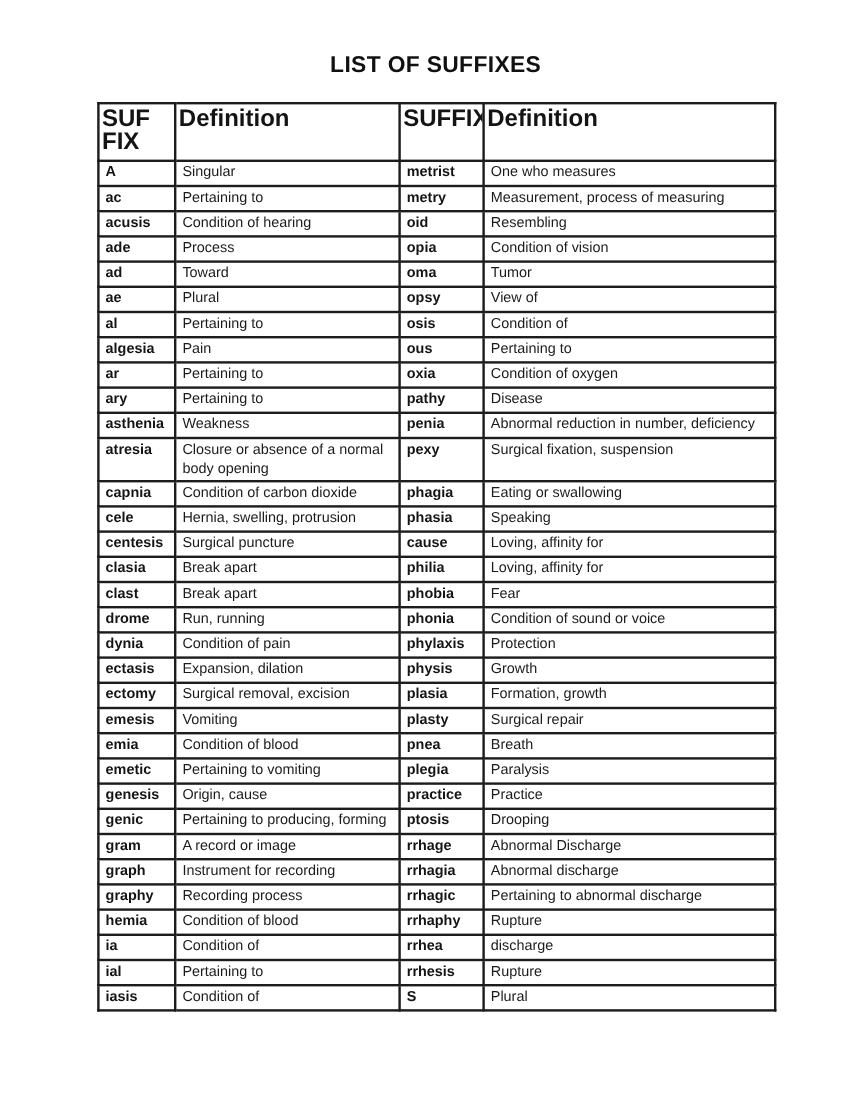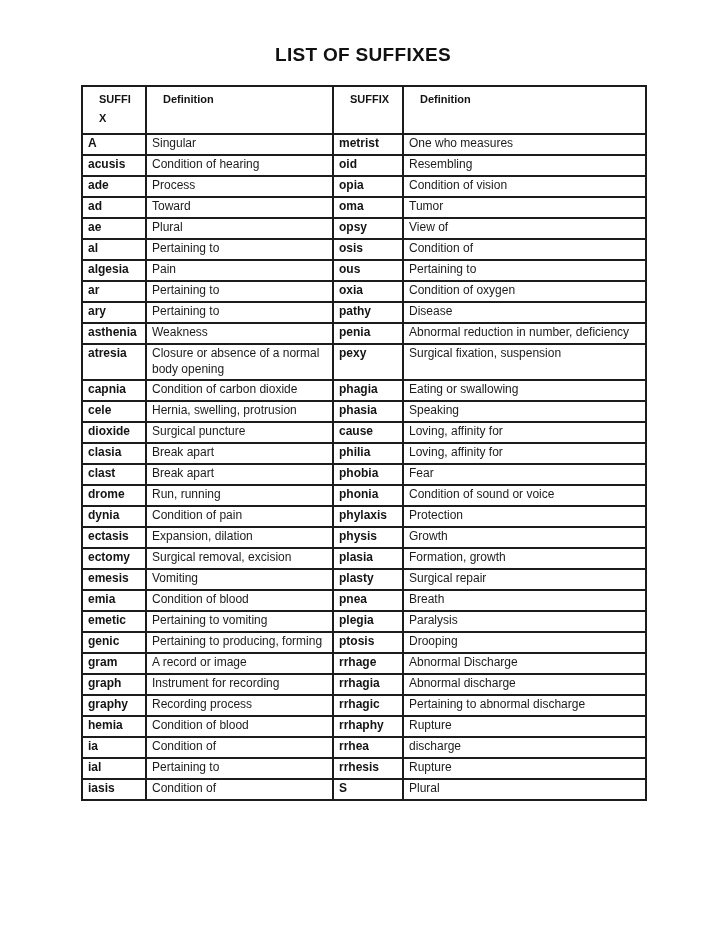--- a/index.html
+++ b/index.html
@@ -37,23 +37,23 @@
     background: #ffffff;
   }
   .suffix-table th,
   .suffix-table td {
     border: 2px solid #1c1c1c;
     vertical-align: top;
     text-align: left;
     overflow: hidden;
   }
   .suffix-table th {
-    font-size: 11px;
+    font-size: 20px;
     font-weight: bold;
-    padding: 3px 8px 3px 16px;
+    padding: 3px 8px 3px 2px;
     height: 40px;
     line-height: 19px;
     color: #141414;
   }
   .suffix-table th.th-narrow {
     word-break: break-all;
     padding-right: 11px;
   }
   .suffix-table td {
     font-size: 12px;
@@ -88,20 +88,26 @@
     </tr>
   </thead>
   <tbody>
       <tr>
         <td class="suffix">A</td>
         <td>Singular</td>
         <td class="suffix">metrist</td>
         <td>One who measures</td>
       </tr>
       <tr>
+        <td class="suffix">ac</td>
+        <td>Pertaining to</td>
+        <td class="suffix">metry</td>
+        <td>Measurement, process of measuring</td>
+      </tr>
+      <tr>
         <td class="suffix">acusis</td>
         <td>Condition of hearing</td>
         <td class="suffix">oid</td>
         <td>Resembling</td>
       </tr>
       <tr>
         <td class="suffix">ade</td>
         <td>Process</td>
         <td class="suffix">opia</td>
         <td>Condition of vision</td>
@@ -160,21 +166,21 @@
         <td class="suffix">phagia</td>
         <td>Eating or swallowing</td>
       </tr>
       <tr>
         <td class="suffix">cele</td>
         <td>Hernia, swelling, protrusion</td>
         <td class="suffix">phasia</td>
         <td>Speaking</td>
       </tr>
       <tr>
-        <td class="suffix">dioxide</td>
+        <td class="suffix">centesis</td>
         <td>Surgical puncture</td>
         <td class="suffix">cause</td>
         <td>Loving, affinity for</td>
       </tr>
       <tr>
         <td class="suffix">clasia</td>
         <td>Break apart</td>
         <td class="suffix">philia</td>
         <td>Loving, affinity for</td>
       </tr>
@@ -220,20 +226,26 @@
         <td class="suffix">pnea</td>
         <td>Breath</td>
       </tr>
       <tr>
         <td class="suffix">emetic</td>
         <td>Pertaining to vomiting</td>
         <td class="suffix">plegia</td>
         <td>Paralysis</td>
       </tr>
       <tr>
+        <td class="suffix">genesis</td>
+        <td>Origin, cause</td>
+        <td class="suffix">practice</td>
+        <td>Practice</td>
+      </tr>
+      <tr>
         <td class="suffix">genic</td>
         <td>Pertaining to producing, forming</td>
         <td class="suffix">ptosis</td>
         <td>Drooping</td>
       </tr>
       <tr>
         <td class="suffix">gram</td>
         <td>A record or image</td>
         <td class="suffix">rrhage</td>
         <td>Abnormal Discharge</td>

